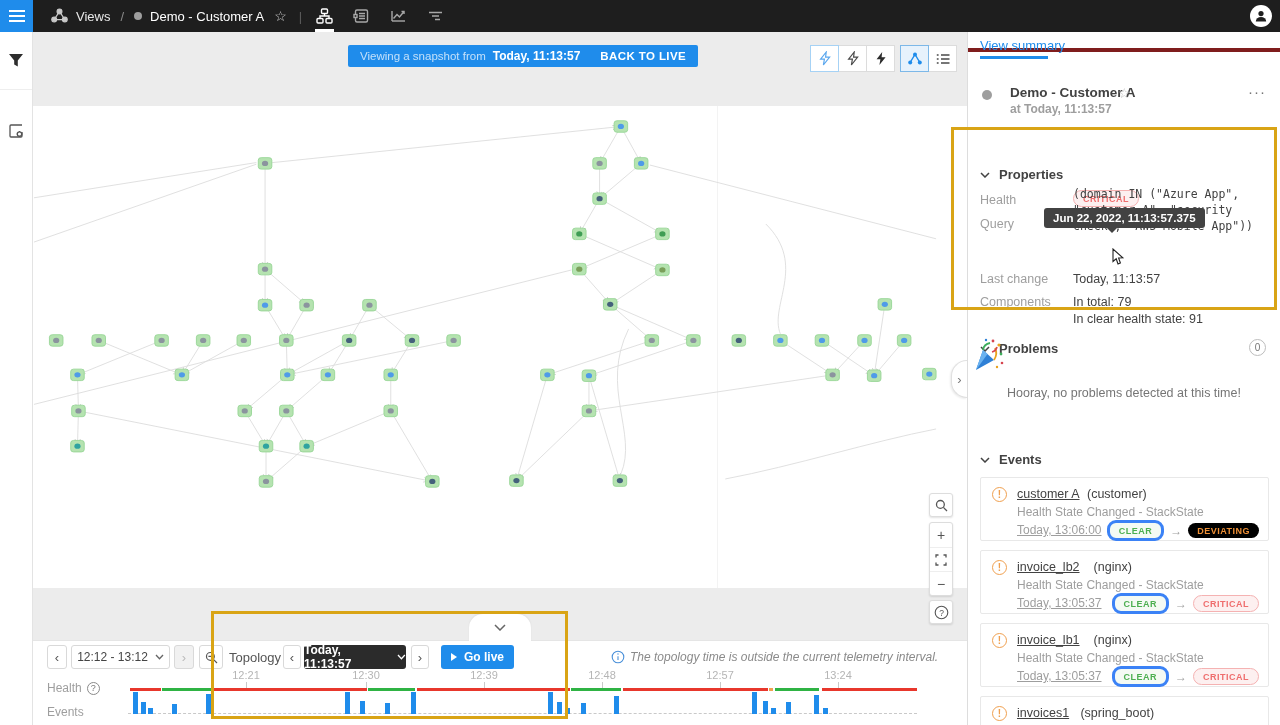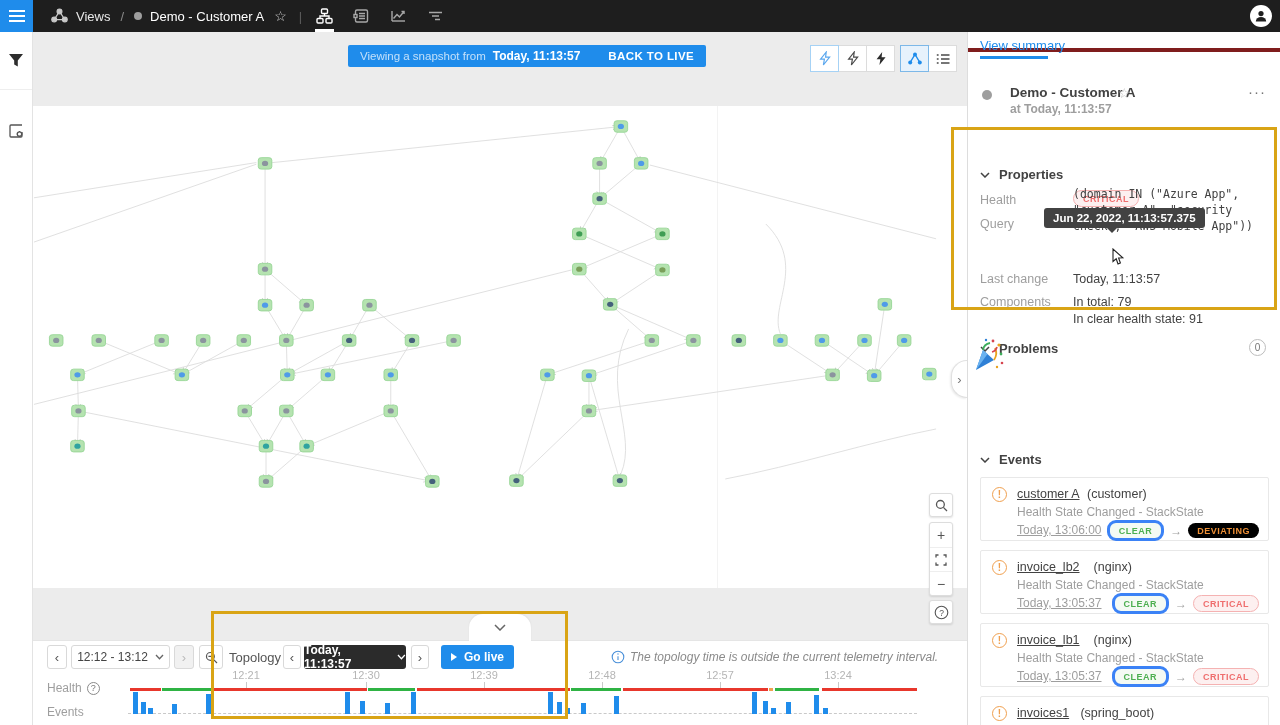--- a/index.html
+++ b/index.html
@@ -35,21 +35,21 @@
   .side-btn.first { border-bottom:1px solid #eee; height:58px; }
   .side-btn.second { margin-top:18px; }
 
   
   .main { position:absolute; left:33px; top:32px; width:934px; bottom:0; background:#ececec; }
   .canvas { position:absolute; left:0; top:74px; width:934px; height:482px; background:#fff; }
   .banner { position:absolute; left:315px; top:13px; height:22px; background:#1f8ceb; border-radius:2px;
     display:flex; align-items:center; padding:0 12px; color:#fff; }
   .banner .pfx { color:#c3e0fa; font-size:11.5px; }
   .banner .tm { font-size:12px; font-weight:bold; margin-left:7px; }
-  .banner .act { font-size:11.5px; font-weight:bold; letter-spacing:.4px; margin-left:28px; cursor:pointer; }
+  .banner .act { font-size:11.5px; font-weight:bold; letter-spacing:.4px; margin-left:20px; cursor:pointer; }
   .tb-group { position:absolute; top:13px; display:flex; }
   .tb-btn { width:29px; height:27px; background:#fff; border:1px solid #dcdcdc; margin-left:-1px;
     display:flex; align-items:center; justify-content:center; cursor:pointer; }
   .tb-btn.sel-light { border-color:#a6d2f5; z-index:2; }
   .tb-btn.active { background:#e7f2fc; border-color:#7db8e8; z-index:2; }
 
   
   .float-btn { position:absolute; width:24px; height:24px; background:#fff; border:1px solid #ddd;
     border-radius:3px; display:flex; align-items:center; justify-content:center; color:#555;
     font-size:14px; box-shadow:0 1px 2px rgba(0,0,0,.12); cursor:pointer; }
@@ -734,20 +734,21 @@
         <path d="M15 12 Q16 6 22 5" fill="none" stroke="#3dae5b" stroke-width="1.8"></path>
         <path d="M24 14 Q28 13 29 9" fill="none" stroke="#d6454f" stroke-width="1.6"></path>
         <circle cx="31" cy="7" r="1.6" fill="#e8a21f"></circle>
           <circle cx="25" cy="3" r="1.4" fill="#d6454f"></circle>
         <circle cx="33" cy="16" r="1.4" fill="#3dae5b"></circle>
           <circle cx="18" cy="2" r="1.2" fill="#2f80d6"></circle>
         <circle cx="34" cy="25" r="1.3" fill="#d6454f"></circle>
           <circle cx="29" cy="29" r="1.2" fill="#e8a21f"></circle>
       </svg>
     </div>
+    <div class="probs-msg">Hooray, no problems detected at this time!</div>
 
     <div class="sec-head" style="top:420px">
       <svg width="10" height="6" viewBox="0 0 10 6" fill="none" stroke="#424242" stroke-width="1.5">
           <path d="M1 1 L5 5 L9 1"></path>
         </svg>
       <span>Events</span>
     </div>
     <div id="events-list">
         <div class="ev-card" style="top: 445px;">
           <div class="ev-warn">!</div>

